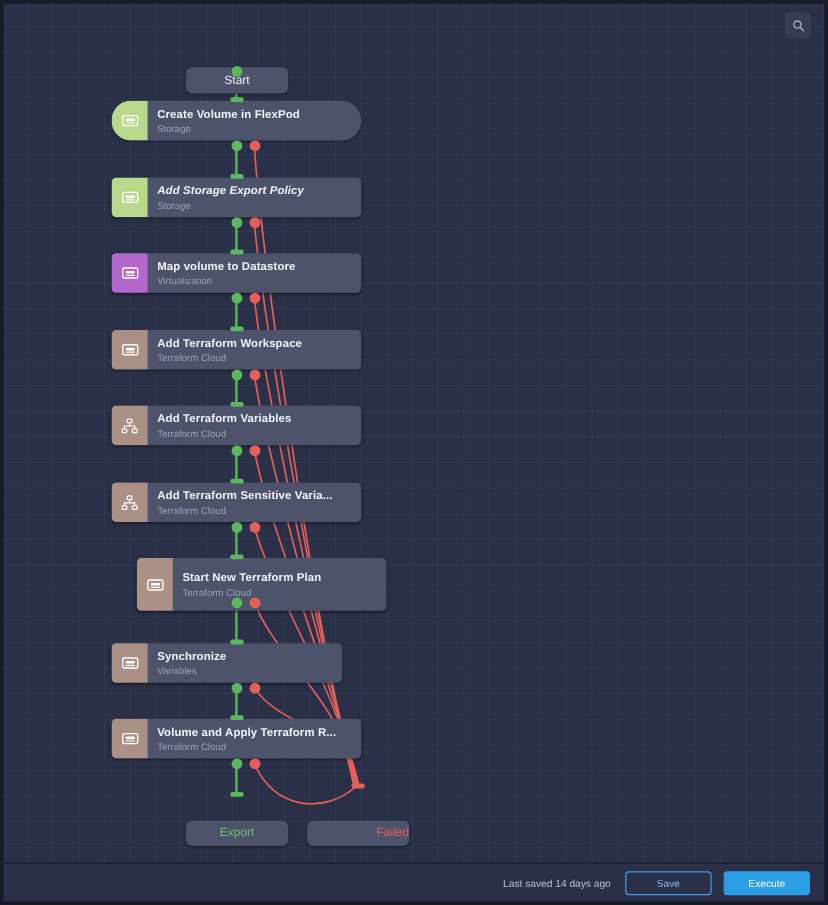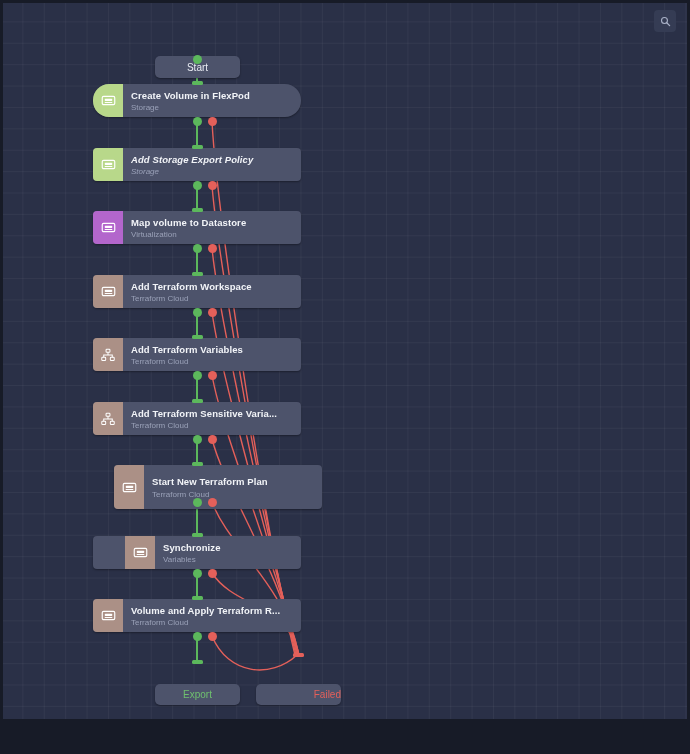--- a/index.html
+++ b/index.html
@@ -341,21 +341,21 @@
             </svg>
           </div>
           <div class="node-body">
             <div class="node-title">Start New Terraform Plan</div>
             <div class="node-sub">Terraform Cloud</div>
           </div>
         </div>
         <div class="stub ok" style="left: 189px; top: 459px;"></div>
         <div class="dot ok" style="left: 190px; top: 495px;"></div>
         <div class="dot fail" style="left: 205px; top: 495px;"></div>
-        <div class="node" style="left: 90px; top: 533px; width: 208px; height: 33px; padding-left: 32px;">
+        <div class="node" style="left: 90px; top: 533px; width: 192px; height: 33px;">
           <div class="node-icon" style="background:#ab9086">
             <svg width="15" height="15" viewBox="0 0 18 18">
               <rect x="1.5" y="4" width="15" height="10" rx="1.6" fill="none" stroke="#ffffff" stroke-width="1.4"></rect>
               <rect x="4.5" y="7" width="9" height="2.6" rx="0.8" fill="#ffffff"></rect>
               <line x1="4.5" y1="11.4" x2="13.5" y2="11.4" stroke="#ffffff" stroke-width="1.2"></line>
             </svg>
           </div>
           <div class="node-body">
             <div class="node-title">Synchronize</div>
             <div class="node-sub">Variables</div>
@@ -387,14 +387,19 @@
       <span>Export</span>
     </div>
 
     <div class="stub fail" style="left:290px; top:650px;"></div>
     <div class="term failed" style="left:253px; top:661px; width:85px; height:21px;">
       <span>Failed</span>
     </div>
 
   </div>
 
+  <div id="footer">
+    <span id="saved-text">Last saved 14 days ago</span>
+    <div class="btn secondary">Save</div>
+    <div class="btn primary">Execute</div>
+  </div>
 
 </div>
 
 </body></html>

